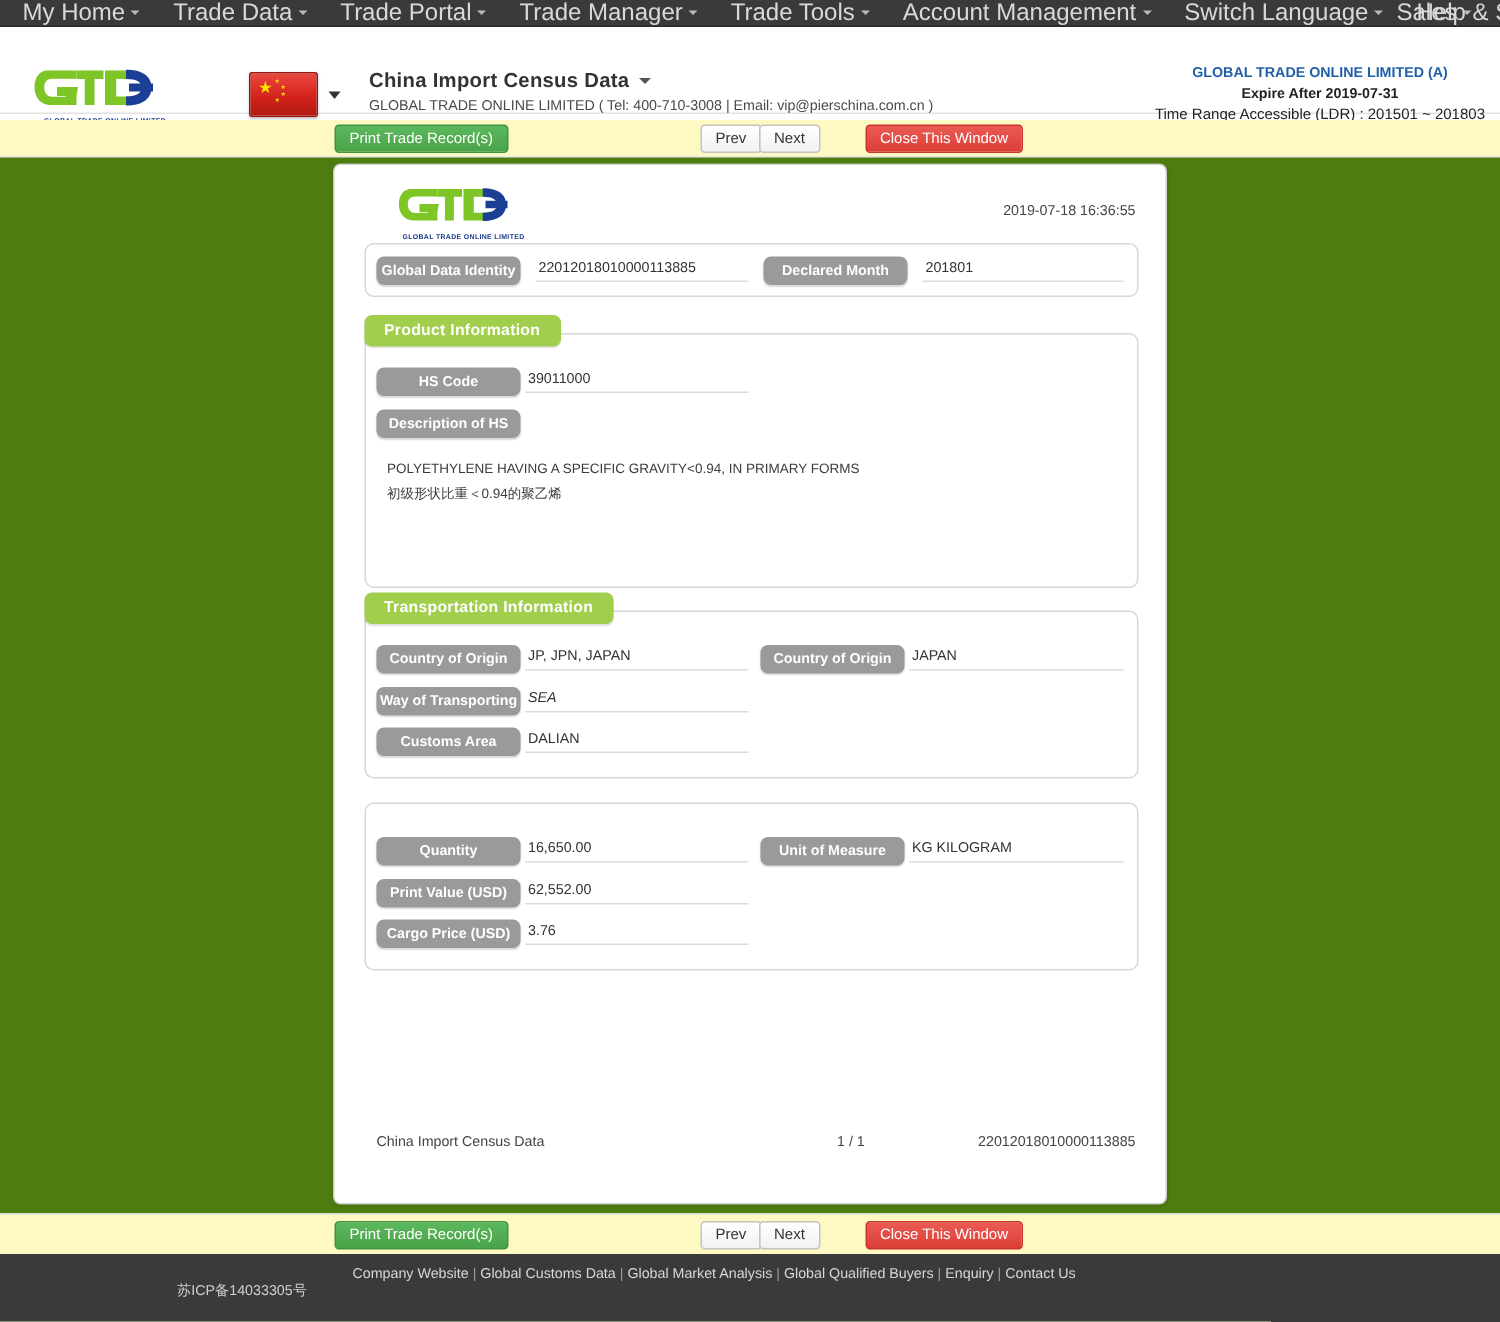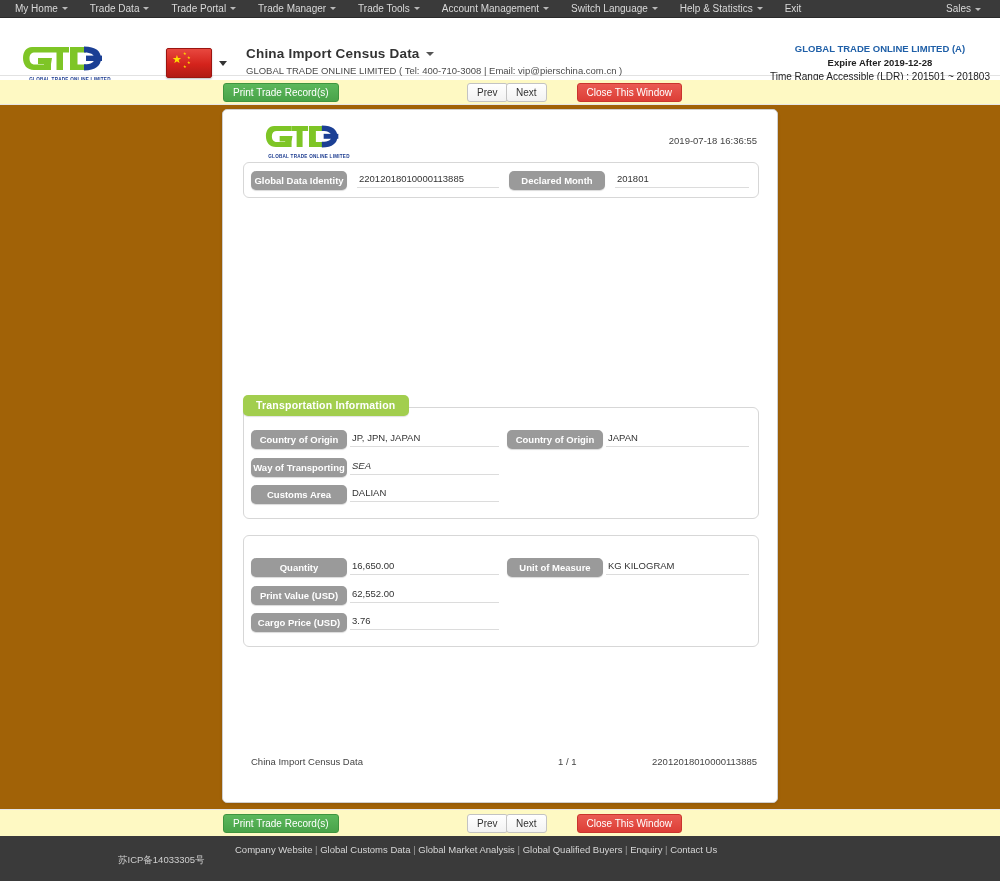--- a/index.html
+++ b/index.html
@@ -16,21 +16,21 @@
     height: 18px;
     background: #3a3a3a;
     border-bottom: 1px solid #2a2a2a;
     display: flex;
     align-items: center;
     padding: 0 4px;
     position: relative;
   }
   .nav-item {
     color: #d9d9d9;
-    font-size: 10px;
+    font-size: 16px;
     padding: 0 11px;
     line-height: 18px;
     white-space: nowrap;
     cursor: pointer;
   }
   .caret-d {
     display: inline-block;
     width: 0; height: 0;
     margin-left: 4px;
     vertical-align: middle;
@@ -132,21 +132,21 @@
   #print-top   { left: 223px; top: 3px; }
   #prev-top    { left: 467px; top: 3px; }
   #next-top    { left: 506px; top: 3px; }
   #close-top   { right: 318px; top: 3px; }
   .tb-sep { position: absolute; left: 0; right: 0; bottom: 0; height: 1px; background: #e6e6e6; }
 
   
   #stage {
     position: relative;
     height: 704px;
-    background: #a16207;
+    background: #4d7c0f;
     padding-left: 31px;
   }
   #card {
     position: absolute;
     left: 222px; top: 4px;
     width: 556px; height: 694px;
     background: #fff;
     border: 1px solid #cfcfcf;
     border-radius: 5px;
     box-shadow: 0 1px 3px rgba(0,0,0,.12);
@@ -301,21 +301,21 @@
 
   <div id="title-block">
     <div id="main-title">
       <span>China Import Census Data</span><i id="title-caret"></i>
     </div>
     <div id="subtitle">GLOBAL TRADE ONLINE LIMITED ( Tel: 400-710-3008 | Email: vip@pierschina.com.cn )</div>
   </div>
 
   <div id="acct-block">
     <div id="acct-name">GLOBAL TRADE ONLINE LIMITED (A)</div>
-    <div id="acct-expire">Expire After 2019-12-28</div>
+    <div id="acct-expire">Expire After 2019-07-31</div>
     <div id="acct-range">Time Range Accessible (LDR) : 201501 ~ 201803</div>
   </div>
 </div>
 
 <div class="toolbar top">
   <div class="btn btn-green" id="print-top">Print Trade Record(s)</div>
   <div class="btn btn-grey" id="prev-top">Prev</div>
   <div class="btn btn-grey" id="next-top">Next</div>
   <div class="btn btn-red" id="close-top">Close This Window</div>
   <div class="tb-sep"></div>
@@ -337,20 +337,28 @@
 
     <div id="card-date">2019-07-18 16:36:55</div>
 
     <div class="panel" style="left:20px; top:52px; width:516px; height:36px;">
       <div class="pill" style="left:7px; top:8px; width:96px;">Global Data Identity</div>
       <div class="fval" style="left:113px; top:8px; width:142px;">22012018010000113885</div>
       <div class="pill" style="left:265px; top:8px; width:96px;">Declared Month</div>
       <div class="fval" style="left:371px; top:8px; width:134px;">201801</div>
     </div>
 
+    <div class="panel" style="left:20px; top:112px; width:516px; height:170px;">
+      <div class="panel-head">Product Information</div>
+      <div class="pill" style="left:7px; top:22px; width:96px;">HS Code</div>
+      <div class="fval" style="left:106px; top:22px; width:149px;">39011000</div>
+      <div class="pill" style="left:7px; top:50px; width:96px;">Description of HS</div>
+      <div class="descline" style="left:14px; top:84px;">POLYETHYLENE HAVING A SPECIFIC GRAVITY&lt;0.94, IN PRIMARY FORMS</div>
+      <div class="descline" style="left:14px; top:100px;">初级形状比重＜0.94的聚乙烯</div>
+    </div>
 
     <div class="panel" style="left:20px; top:297px; width:516px; height:112px;">
       <div class="panel-head">Transportation Information</div>
       <div class="pill" style="left:7px; top:22px; width:96px;">Country of Origin</div>
       <div class="fval" style="left:106px; top:22px; width:149px;">JP, JPN, JAPAN</div>
       <div class="pill" style="left:263px; top:22px; width:96px;">Country of Origin</div>
       <div class="fval" style="left:362px; top:22px; width:143px;">JAPAN</div>
       <div class="pill" style="left:7px; top:50px; width:96px;">Way of Transporting</div>
       <div class="fval" style="left:106px; top:50px; width:149px;font-style:italic;">SEA</div>
       <div class="pill" style="left:7px; top:77px; width:96px;">Customs Area</div>

